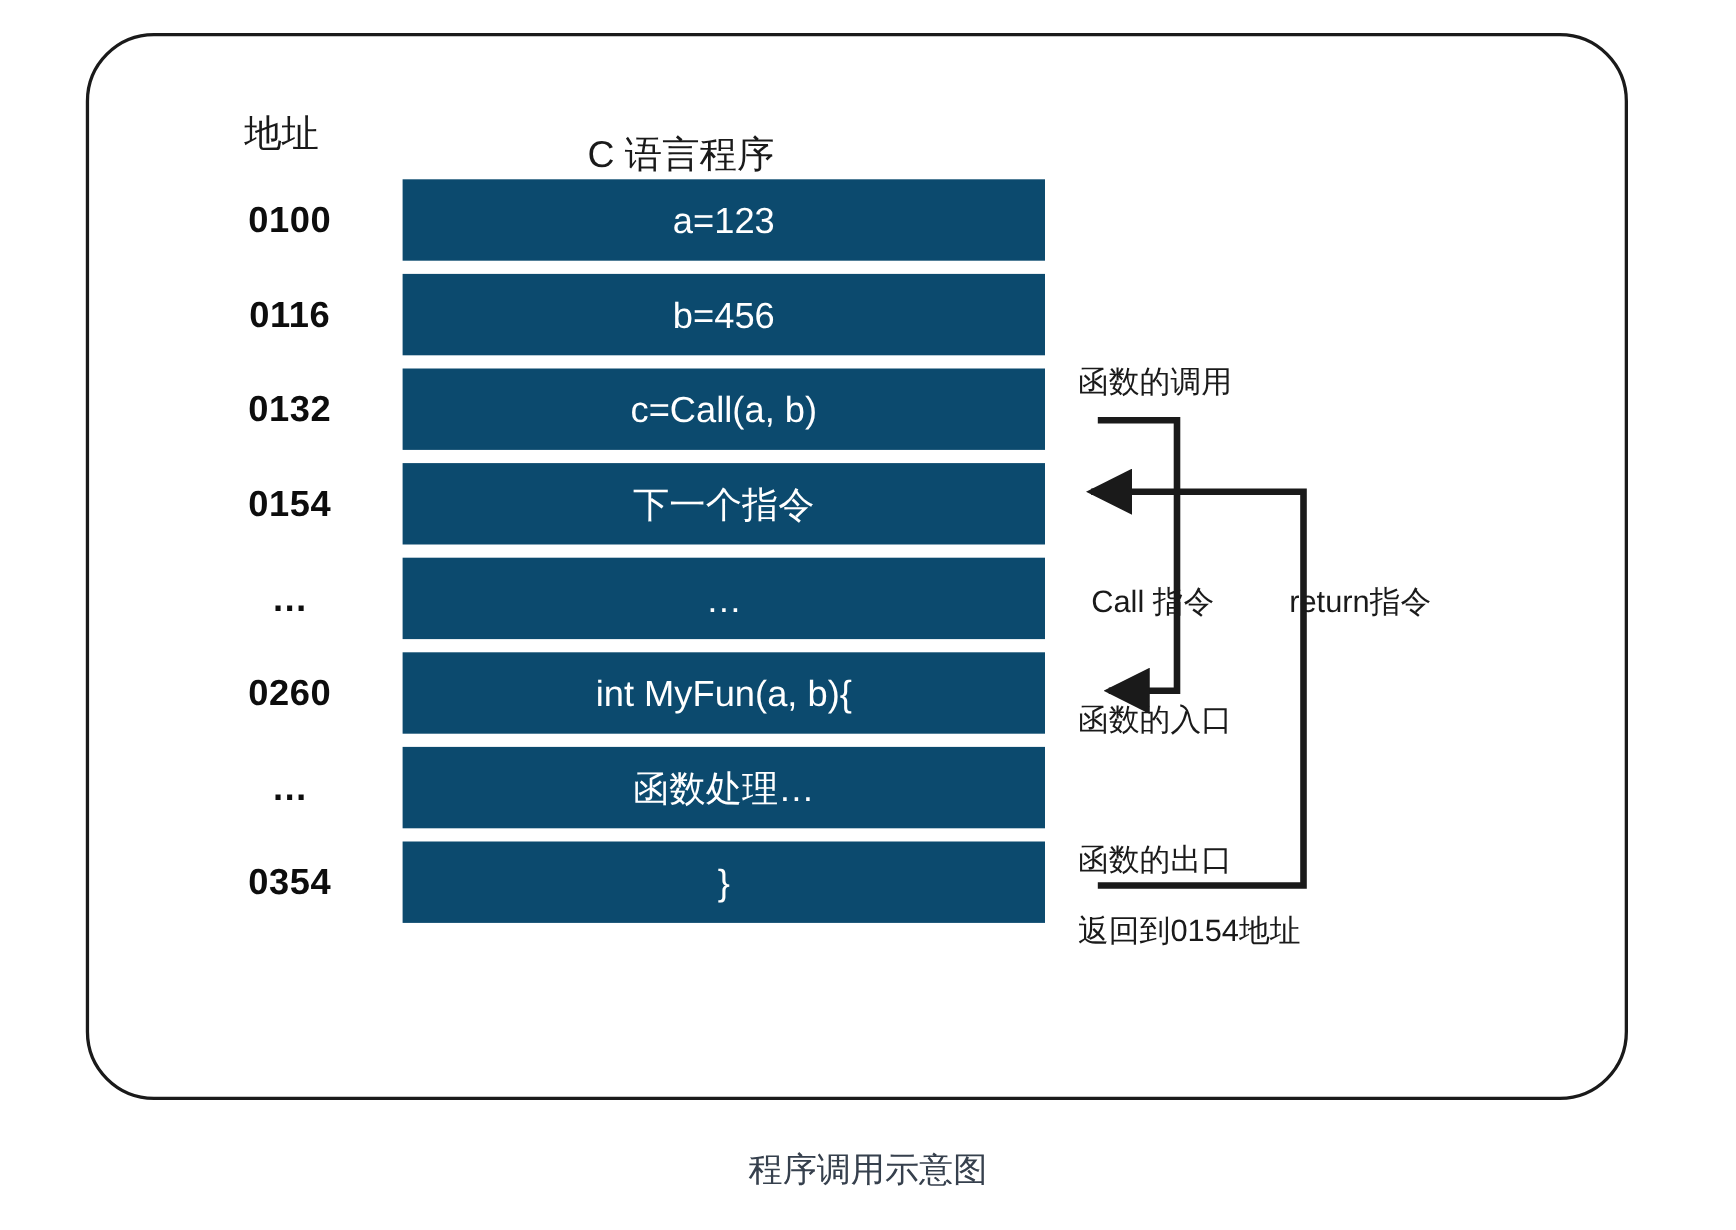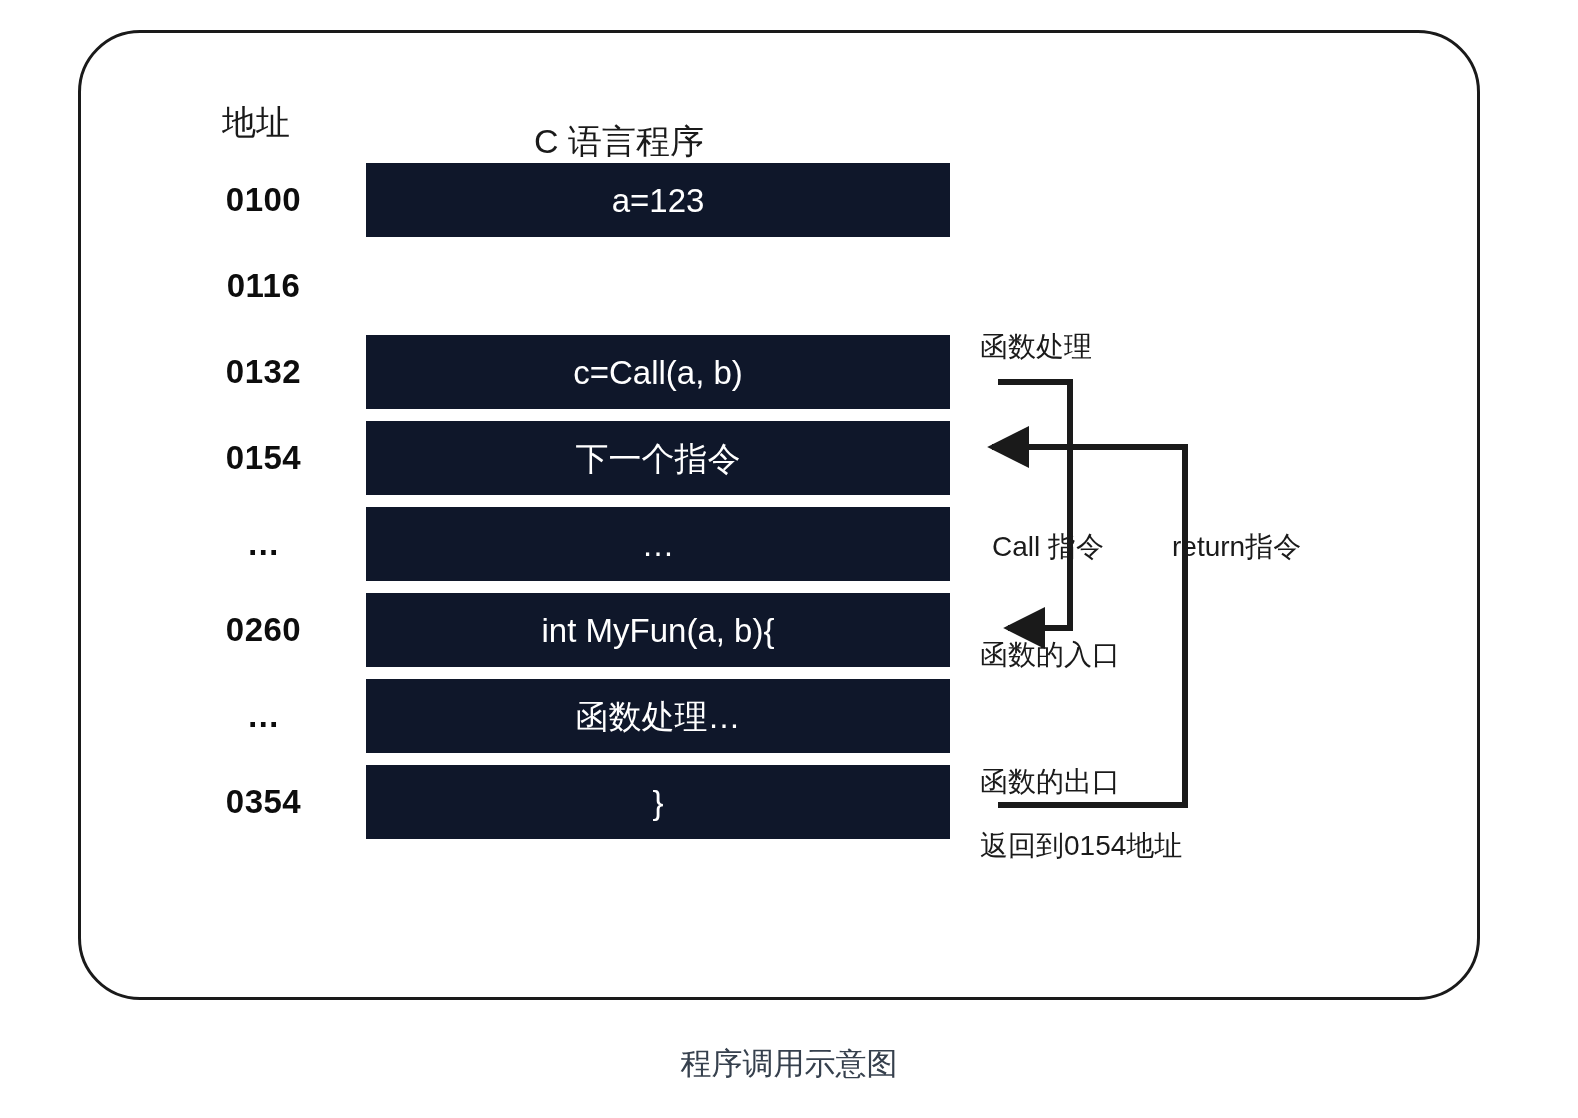--- a/index.html
+++ b/index.html
@@ -79,21 +79,21 @@
     font-weight: bold;
     color: #0d0d0d;
     letter-spacing: 0.5px;
   }
   .row-bar {
     position: absolute;
     left: 360px;
     top: 0;
     width: 584px;
     height: 74px;
-    background: #0f172a;
+    background: #0c4a6e;
     display: flex;
     align-items: center;
     justify-content: center;
     text-align: center;
   }
   .row-bar-text {
     font-size: 33px;
     color: #ffffff;
     white-space: nowrap;
     line-height: 1;
@@ -148,20 +148,23 @@
 
   <div class="rows" id="rows-container">
       <div class="row">
         <div class="row-addr">0100</div>
         <div class="row-bar">
           <span class="row-bar-text">a=123</span>
         </div>
       </div>
       <div class="row">
         <div class="row-addr">0116</div>
+        <div class="row-bar">
+          <span class="row-bar-text">b=456</span>
+        </div>
       </div>
       <div class="row">
         <div class="row-addr">0132</div>
         <div class="row-bar">
           <span class="row-bar-text">c=Call(a, b)</span>
         </div>
       </div>
       <div class="row">
         <div class="row-addr">0154</div>
         <div class="row-bar">
@@ -187,21 +190,21 @@
         </div>
       </div>
       <div class="row">
         <div class="row-addr">0354</div>
         <div class="row-bar">
           <span class="row-bar-text">}</span>
         </div>
       </div>
     </div>
 
-  <div class="anno anno-call-title">函数处理</div>
+  <div class="anno anno-call-title">函数的调用</div>
 
   <div class="anno anno-call-instr">Call 指令</div>
 
   <div class="anno anno-return-instr">return指令</div>
 
   <div class="anno anno-entry">函数的入口</div>
 
   <div class="anno anno-exit">函数的出口</div>
 
   <div class="anno anno-return-addr">返回到0154地址</div>

